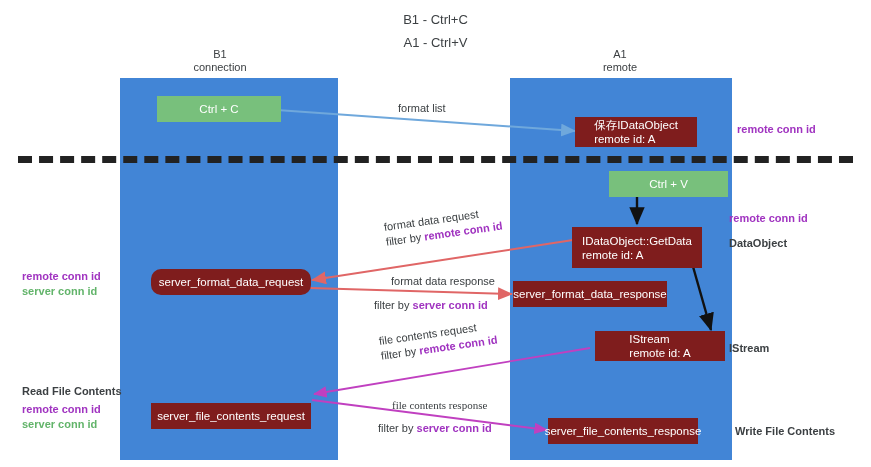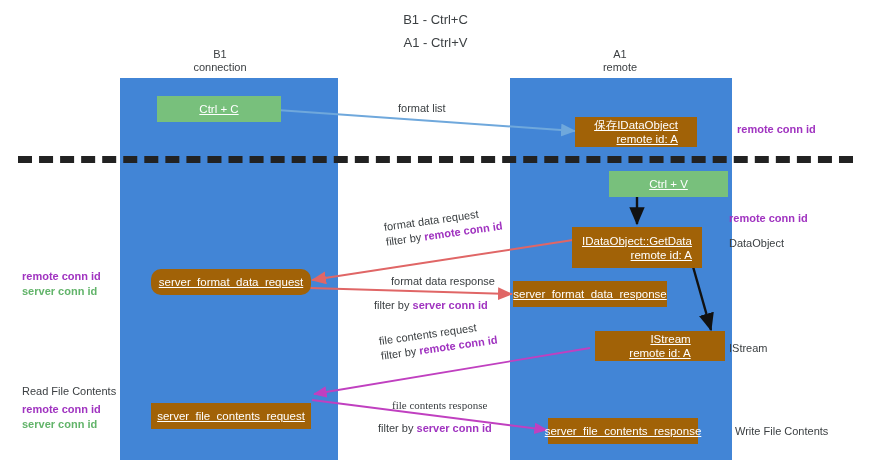--- a/index.html
+++ b/index.html
@@ -31,28 +31,28 @@
 
   
   #divider{
     left:18px;right:18px;top:156px;height:0;
     border-top:7px dashed #222222;
   }
 
   
   .box{
     display:flex;align-items:center;justify-content:center;
-    text-align:right;color:#ffffff;font-size:11.5px;line-height:14px;
-    white-space:pre-line;box-sizing:border-box;padding:13px 4px;text-decoration:underline;
+    text-align:left;color:#ffffff;font-size:11.5px;line-height:14px;
+    white-space:pre-line;box-sizing:border-box;padding:13px 4px;
   }
-  .box.orange{background:#a16207;}
+  .box.orange{background:#7f1d1d;}
   .box.green{background:#78c07c;}
 
   
-  .side{font-size:11px;line-height:15px;white-space:pre-line;}
+  .side{font-size:11px;line-height:15px;white-space:pre-line;font-weight:bold;}
   .purple{color:#a033c0;font-weight:bold;}
   .green-t{color:#62b46a;font-weight:bold;}
   .plain{color:#3c4043;}
 
   
   .mid{font-size:11px;line-height:15px;color:#3c4043;white-space:nowrap;}
   .mid b{font-weight:bold;}
   .mid .k-purple{color:#a033c0;}
 
   svg.wires{position:absolute;left:0;top:0;width:871px;height:467px;overflow:visible;}

